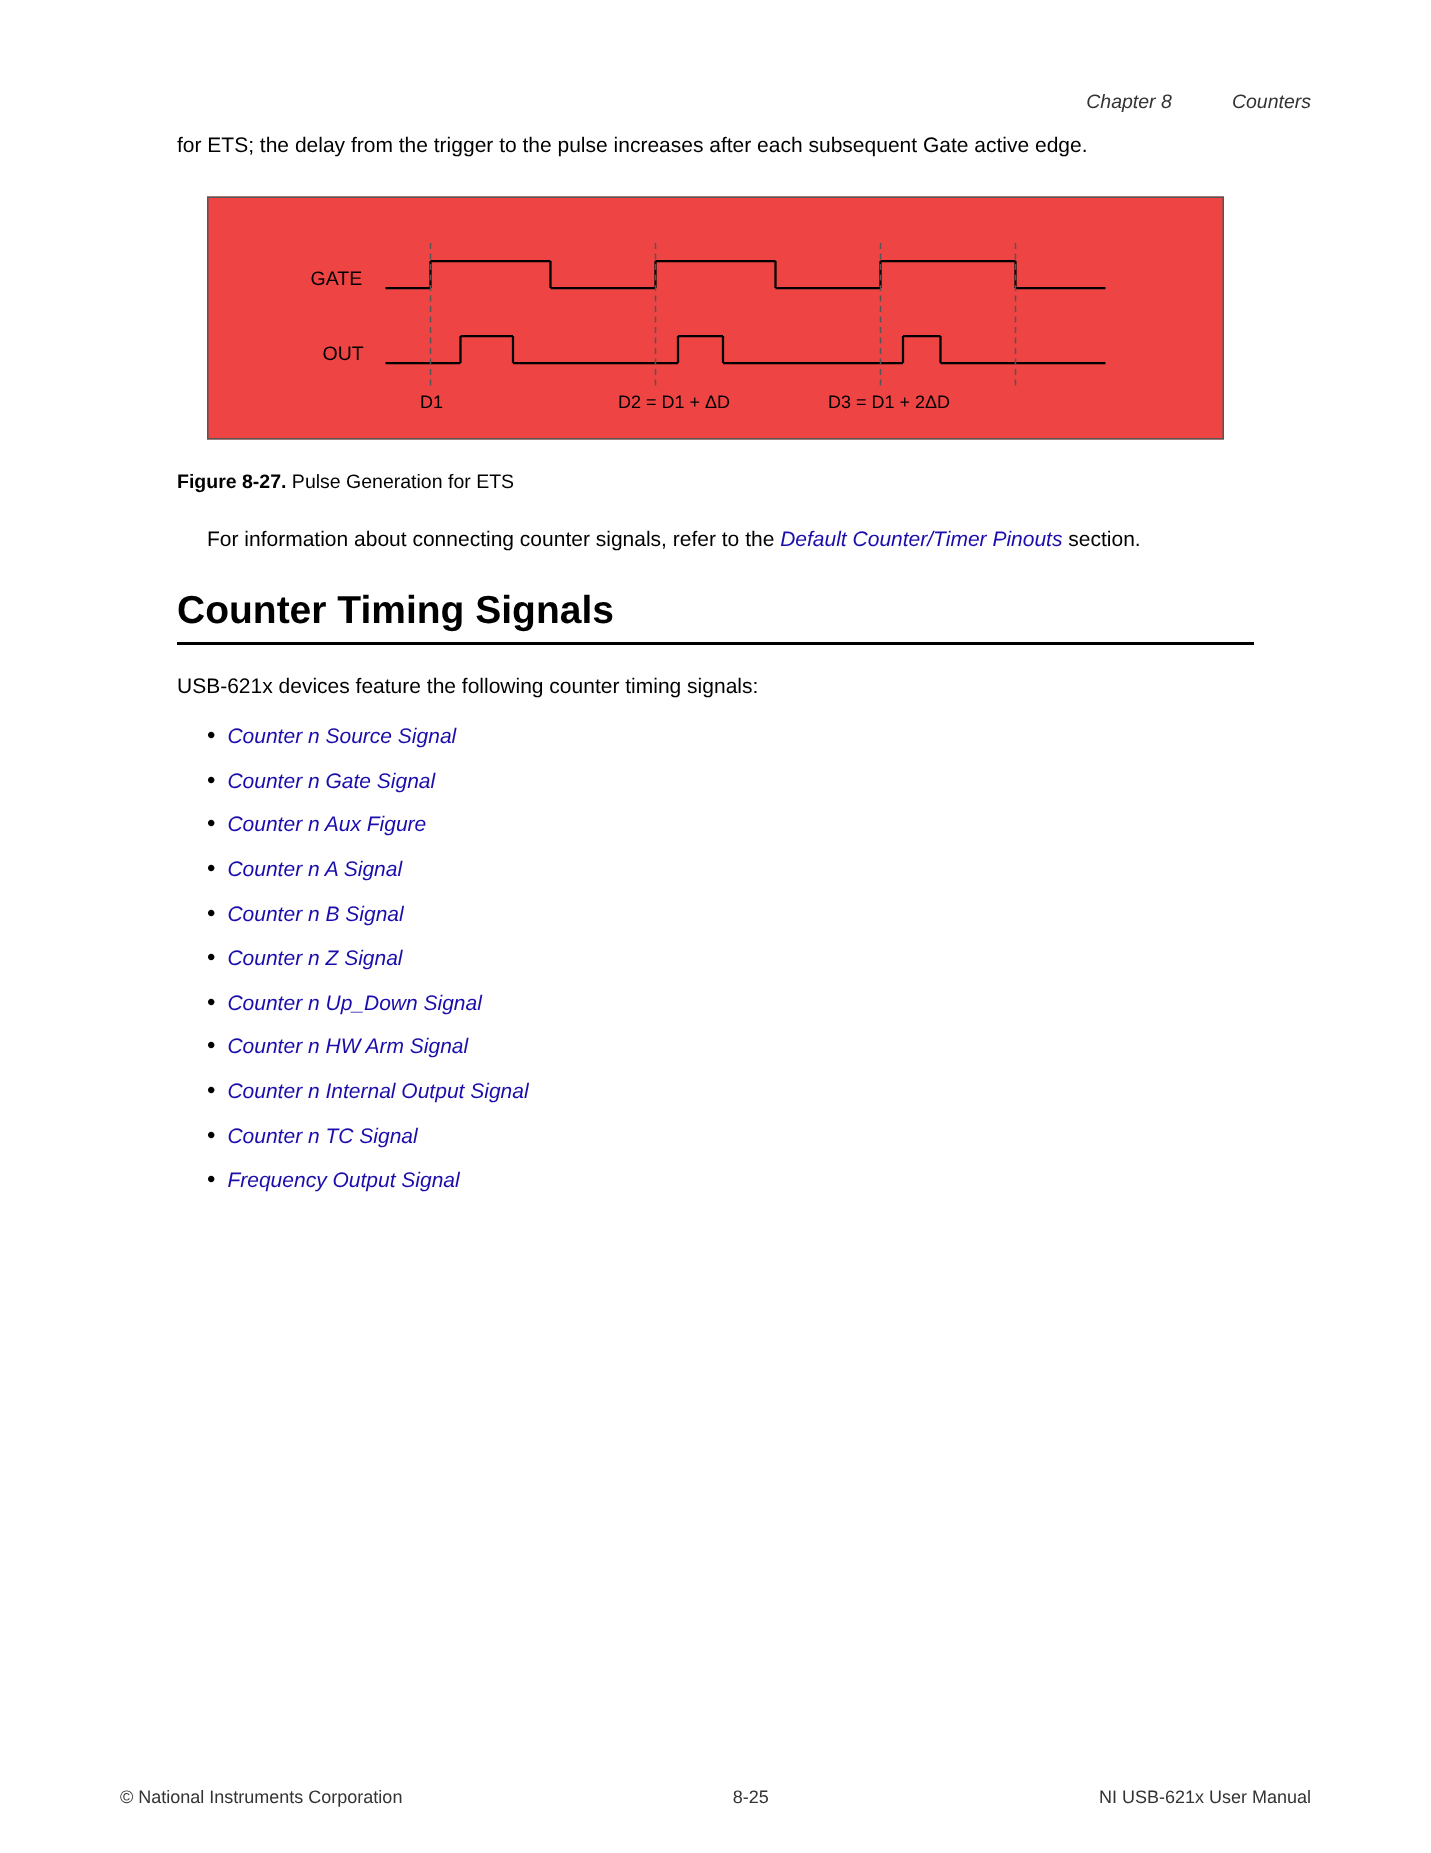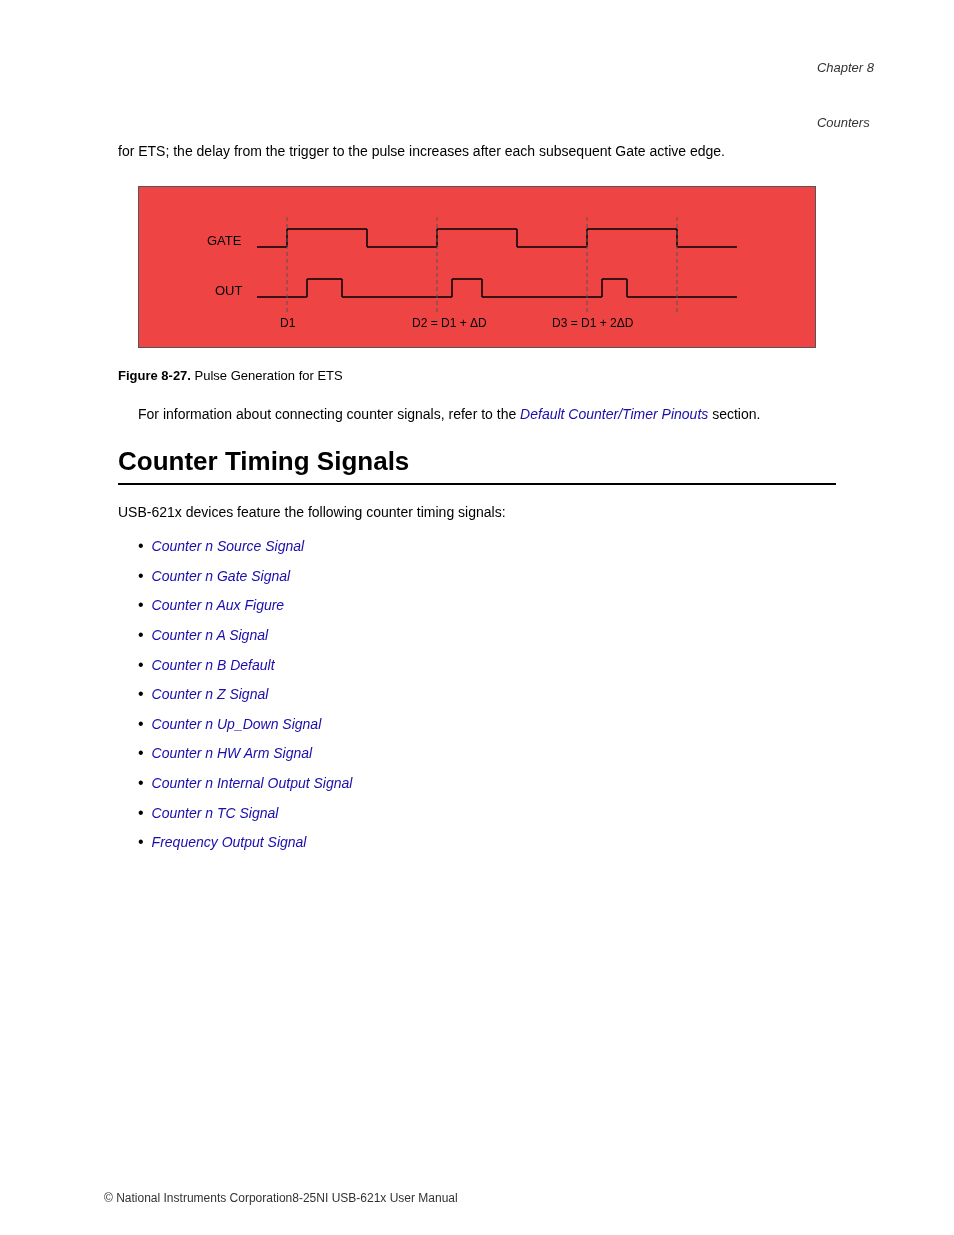--- a/index.html
+++ b/index.html
@@ -25,21 +25,20 @@
       display: flex;
       justify-content: flex-end;
       padding: 60px 80px 10px 80px;
       font-style: italic;
       font-size: 13px;
       color: #333;
     }
     .header-text {
       display: flex;
       gap: 40px;
-      flex-direction: column;
     }
     .content {
       padding: 0 118px;
     }
     .intro-text {
       font-size: 14px;
       line-height: 1.6;
       margin-bottom: 24px;
     }
     .diagram-container {
@@ -110,21 +109,22 @@
       font-size: 14px;
       line-height: 1.6;
       margin-top: 10px;
     }
     .footer {
       position: absolute;
       bottom: 30px;
       left: 0;
       right: 0;
       display: flex;
-      padding: 0 104px;
+      justify-content: space-between;
+      padding: 0 80px;
       font-size: 12px;
       color: #333;
     }
   </style>
 </head>
 <body>
 
 <div class="page">
 
   <div class="header">
@@ -223,21 +223,21 @@
       <li>
           <a class="bullet-link" href="#">Counter n Gate Signal</a>
         </li>
       <li>
           <a class="bullet-link" href="#">Counter n Aux Figure</a>
         </li>
       <li>
           <a class="bullet-link" href="#">Counter n A Signal</a>
         </li>
       <li>
-          <a class="bullet-link" href="#">Counter n B Default</a>
+          <a class="bullet-link" href="#">Counter n B Signal</a>
         </li>
       <li>
           <a class="bullet-link" href="#">Counter n Z Signal</a>
         </li>
       <li>
           <a class="bullet-link" href="#">Counter n Up_Down Signal</a>
         </li>
       <li>
           <a class="bullet-link" href="#">Counter n HW Arm Signal</a>
         </li>

